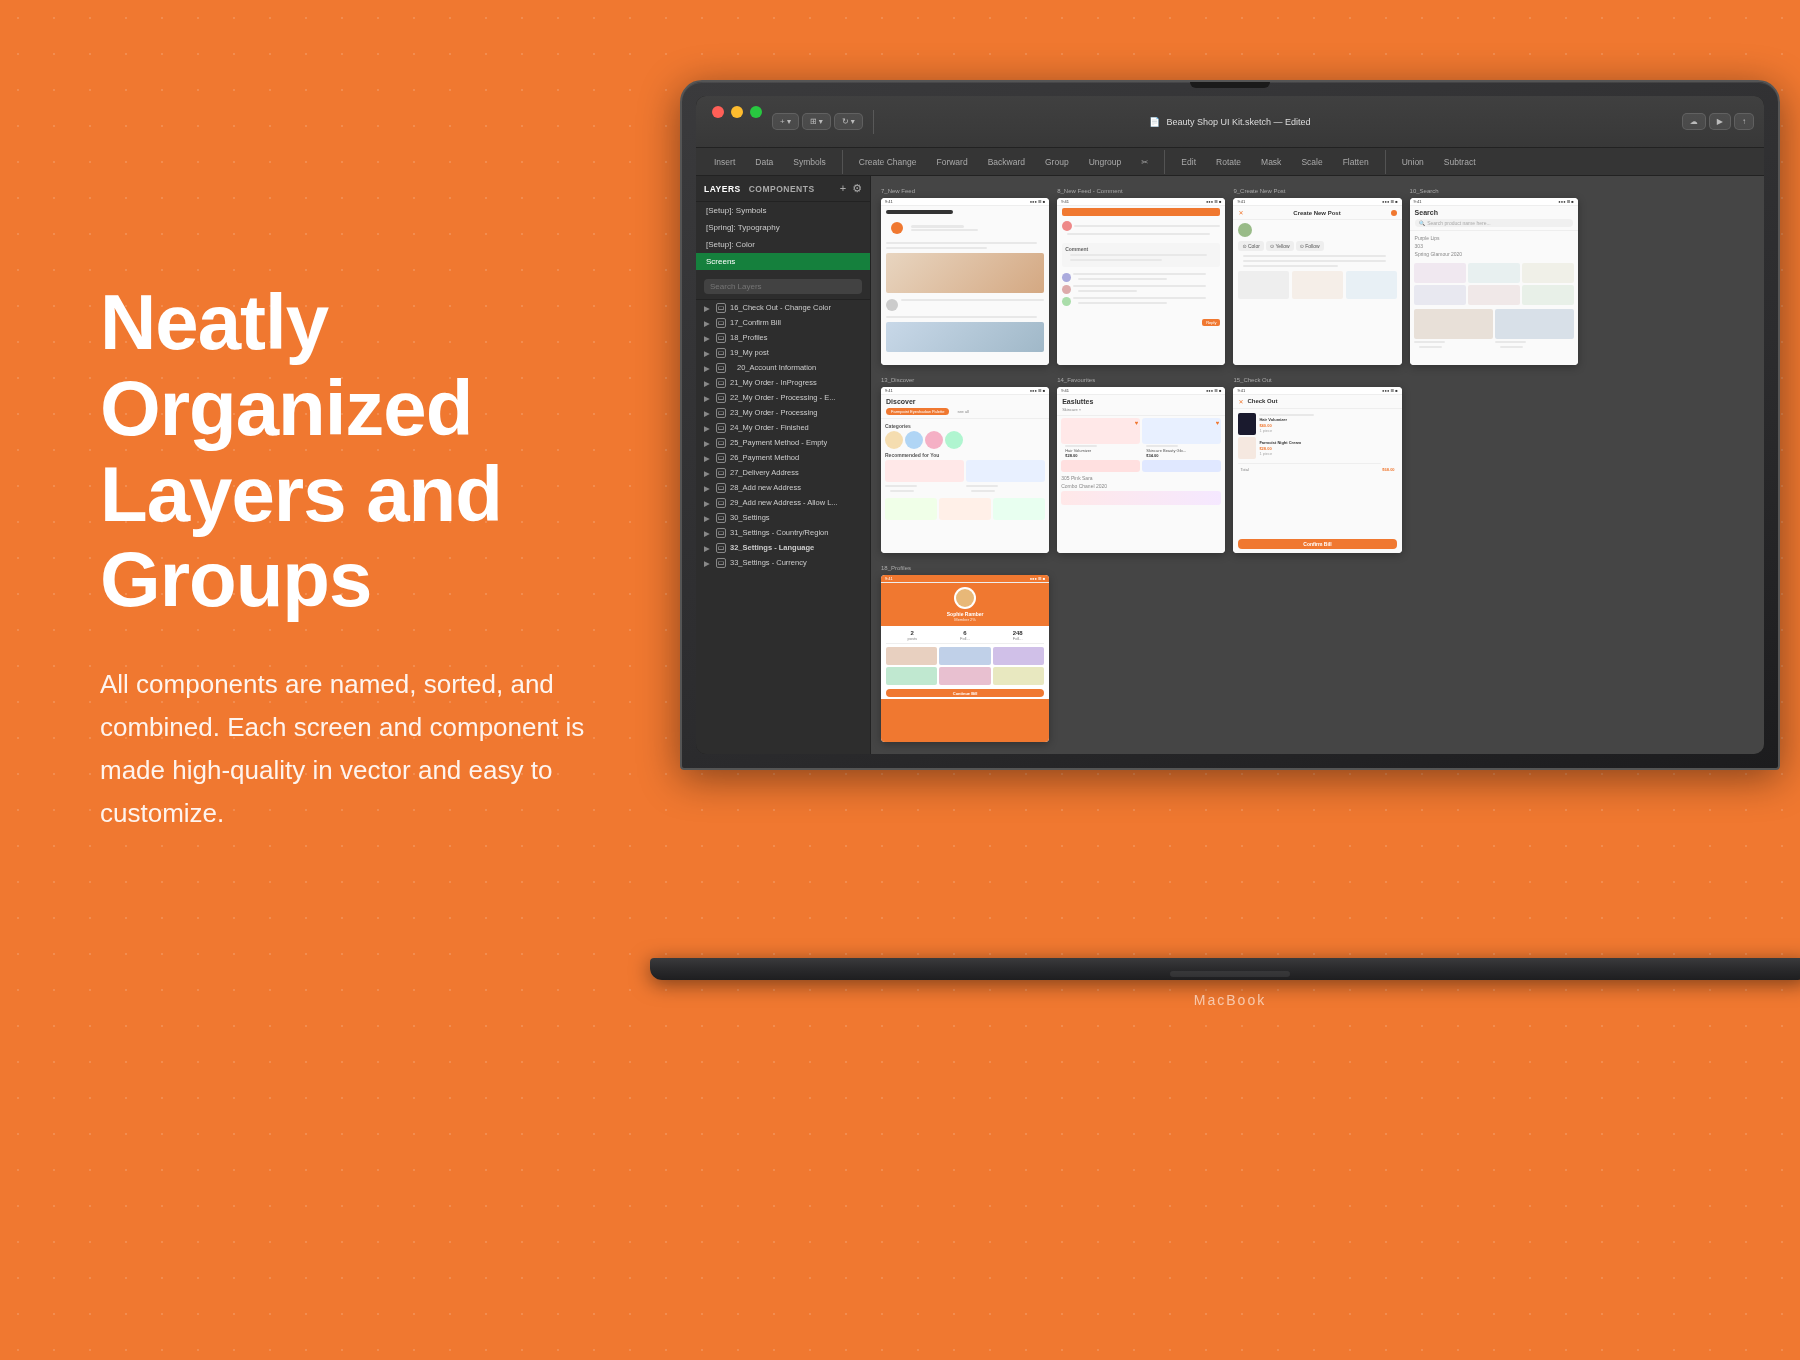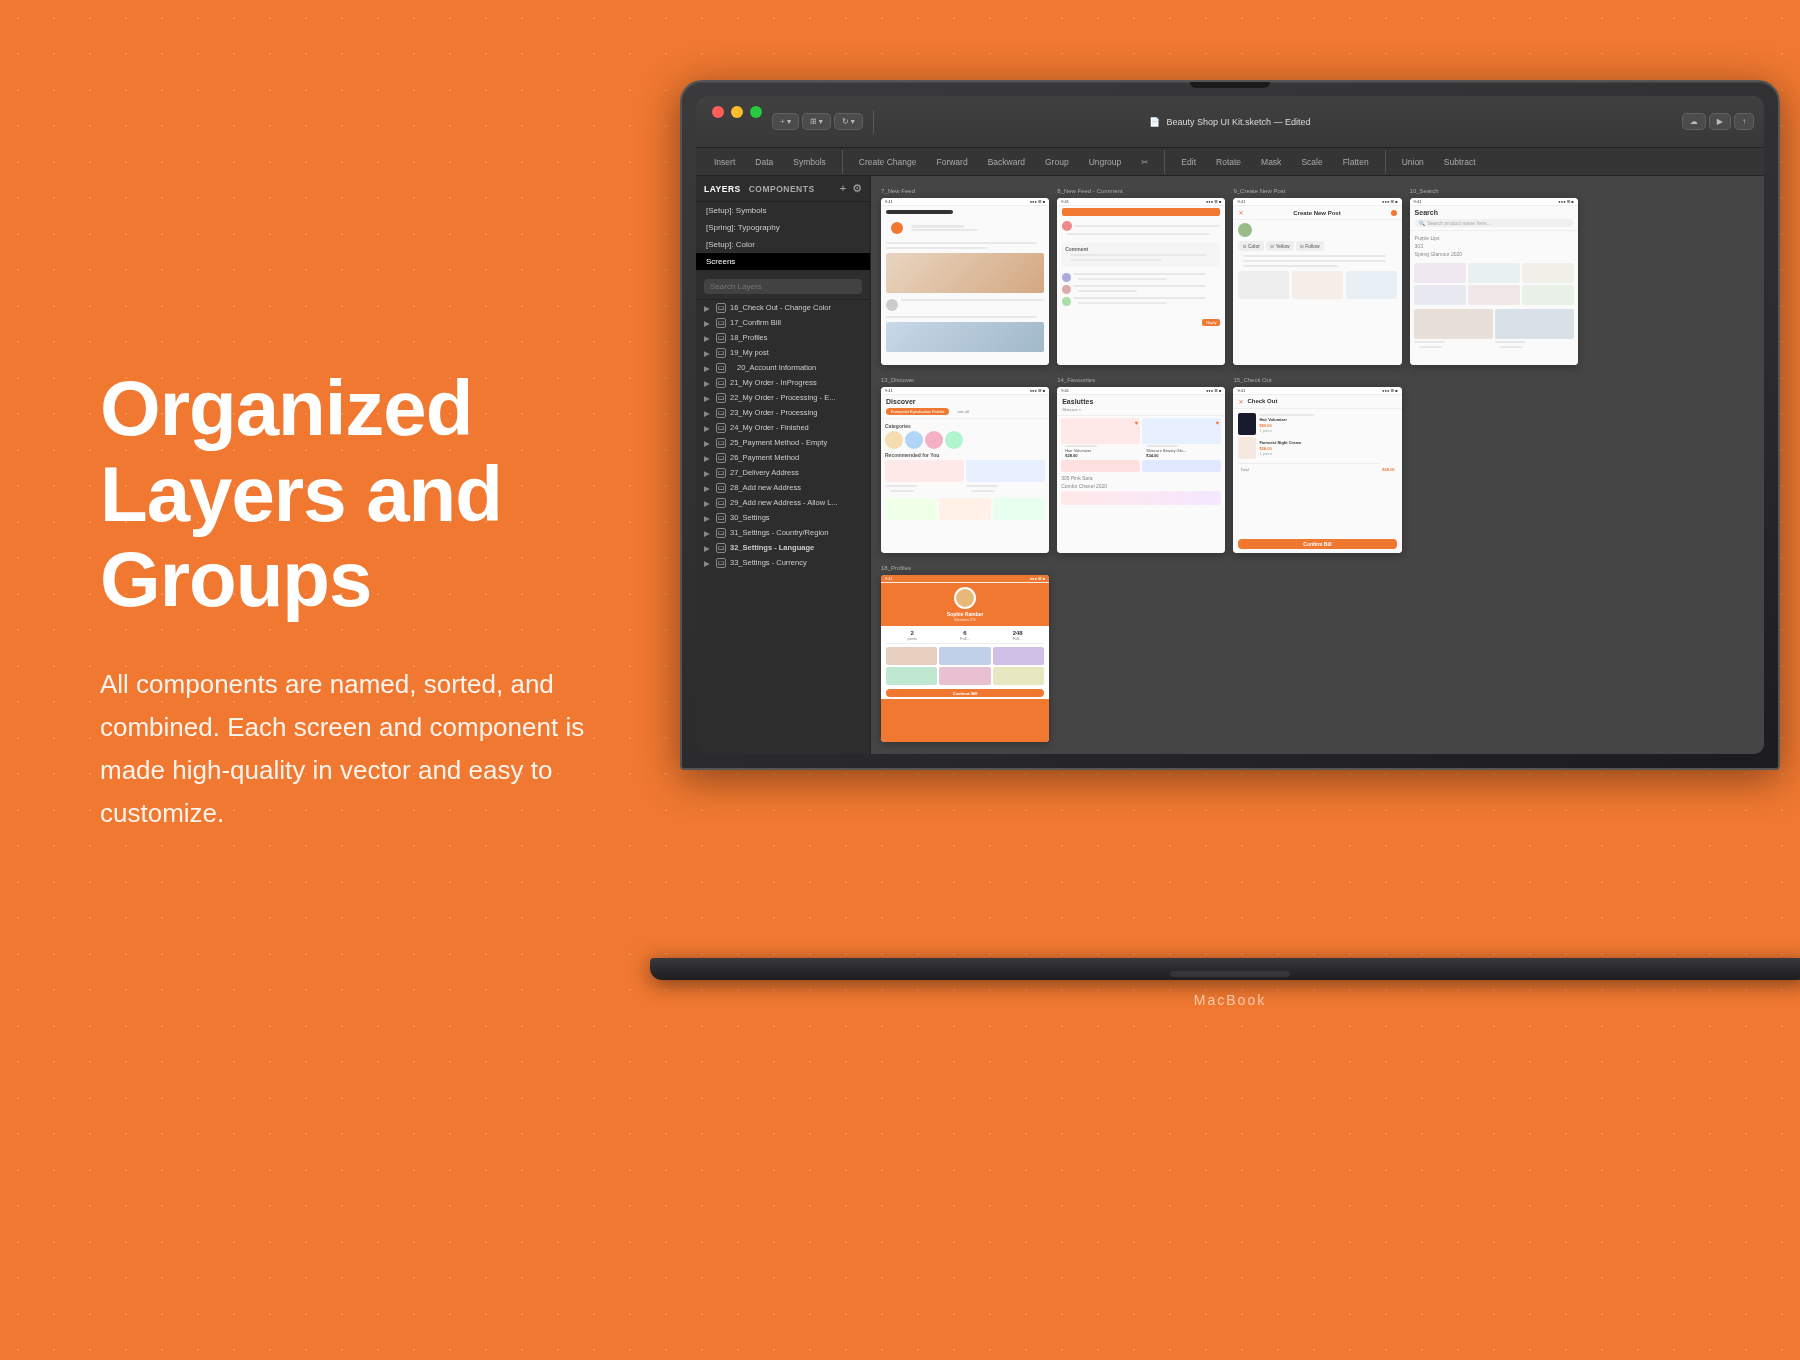--- a/index.html
+++ b/index.html
@@ -222,21 +222,21 @@
     .sidebar-item {
       padding: 4px 10px;
       color: #ccc;
       font-size: 8px;
       cursor: pointer;
       white-space: nowrap;
       overflow: hidden;
       text-overflow: ellipsis;
     }
     .sidebar-item.selected {
-      background: #000000;
+      background: #15803d;
       color: #fff;
     }
 
     .sidebar-search {
       padding: 5px 8px;
       border-bottom: 1px solid #222;
     }
     .sidebar-search input {
       width: 100%;
       background: rgba(255,255,255,0.1);
@@ -421,21 +421,21 @@
       left: 0;
     }
   </style>
 </head>
 <body>
 
 <div class="bg-dots"></div>
 
 <div class="left-panel">
   <h1 class="main-heading">
-    <br>
+    <span>Neatly</span><br>
     <span>Organized</span><br>
     <span>Layers and</span><br>
     <span>Groups</span>
   </h1>
   <p class="sub-text">All components are named, sorted, and combined. Each screen and component is made high-quality in vector and easy to customize.</p>
 </div>
 
 <div class="laptop-wrap">
   <div class="laptop-outer">
     <div class="laptop-lid">

